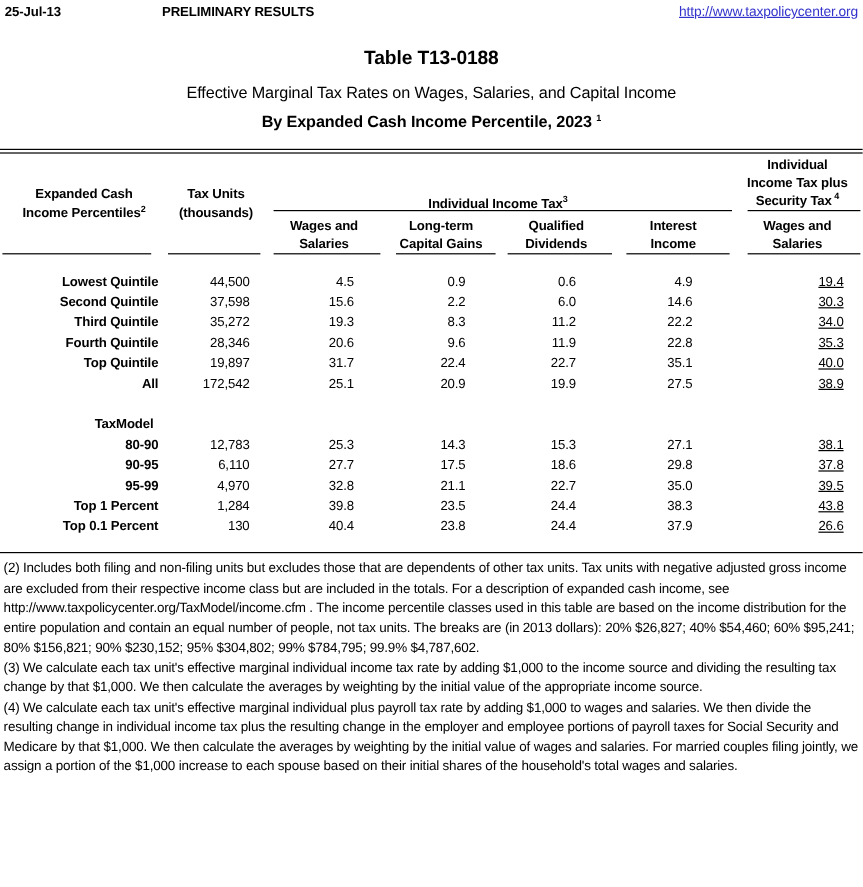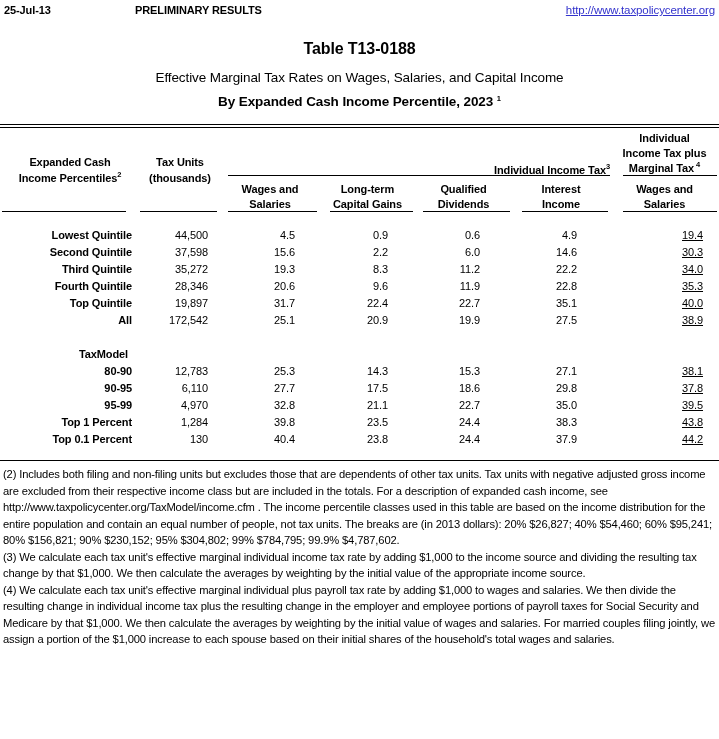--- a/index.html
+++ b/index.html
@@ -26,21 +26,21 @@
 
   
   table.t{width:719px;border-collapse:collapse;table-layout:fixed;}
   .t th,.t td{padding:0;margin:0;font-size:11px;}
   .t th{font-weight:bold;position:relative;}
   tr.r1 th{height:48px;}
   tr.r2 th{height:36px;}
   .c1h,.c2h{vertical-align:middle;text-align:center;line-height:16px;}
   .c1h::after{content:"";position:absolute;left:2px;right:14px;bottom:0;border-bottom:1.5px solid #000;}
   .c2h::after{content:"";position:absolute;left:0;right:3px;bottom:0;border-bottom:1.5px solid #000;}
-  .spanner{vertical-align:bottom;text-align:right;padding-bottom:4px;}
+  .spanner{vertical-align:bottom;text-align:center;padding-bottom:4px;}
   .spanner::after{content:"";position:absolute;left:8px;right:0;bottom:0;border-bottom:1.5px solid #000;}
   .grp7{vertical-align:bottom;text-align:center;line-height:15px;padding-bottom:4px;}
   .grp7::after{content:"";position:absolute;left:13px;right:2px;bottom:0;border-bottom:1.5px solid #000;}
   .sub{vertical-align:bottom;text-align:center;line-height:15px;padding-bottom:6px;}
   .sub::after{content:"";position:absolute;bottom:0;border-bottom:1.5px solid #000;}
   .sub3::after{left:8px;right:3px;}
   .sub4::after{left:10px;right:2px;}
   .sub5::after{left:8px;right:2px;}
   .sub6::after{left:10px;right:2px;}
   .sub7::after{left:13px;right:2px;}
@@ -99,21 +99,21 @@
       <th rowspan="2" class="c2h">
         <span>Tax Units</span><br>
         <span>(thousands)</span>
       </th>
       <th colspan="4" class="spanner">
         <span>Individual Income Tax</span><sup>3</sup>
       </th>
       <th class="grp7">
         <span>Individual</span><br>
         <span>Income Tax plus</span><br>
-        <span>Marginal Tax</span><sup class="sp4">4</sup>
+        <span>Security Tax</span><sup class="sp4">4</sup>
       </th>
     </tr>
     <tr class="r2">
       <th class="sub sub3">
         <span>Wages and</span><br>
         <span>Salaries</span>
       </th>
       <th class="sub sub4">
         <span>Long-term</span><br>
         <span>Capital Gains</span>
@@ -237,21 +237,21 @@
       <td class="num p6">38.3</td>
       <td class="num p7">43.8</td>
     </tr>
     <tr>
       <td class="lbl">Top 0.1 Percent</td>
       <td class="num p2">130</td>
       <td class="num p3">40.4</td>
       <td class="num p4">23.8</td>
       <td class="num p5">24.4</td>
       <td class="num p6">37.9</td>
-      <td class="num p7">44.2</td>
+      <td class="num p7">26.6</td>
     </tr>
 
     <tr class="endrow">
         <td colspan="7"></td>
       </tr>
   </tbody>
 </table>
 
 <div class="botline"></div>
 

